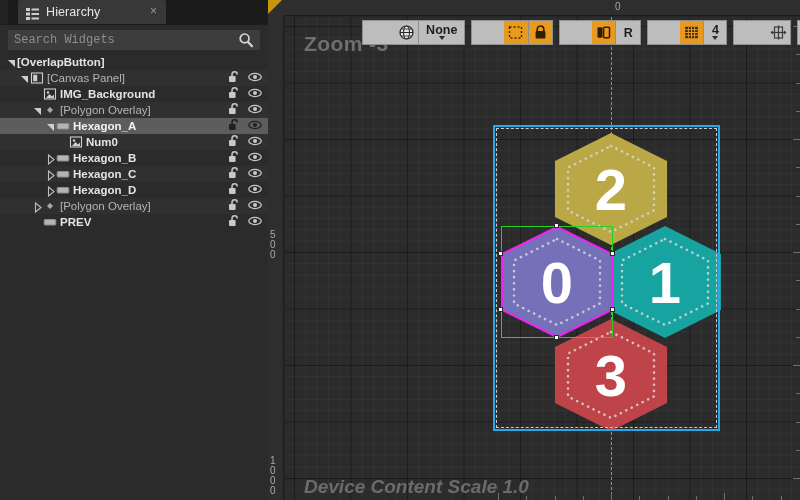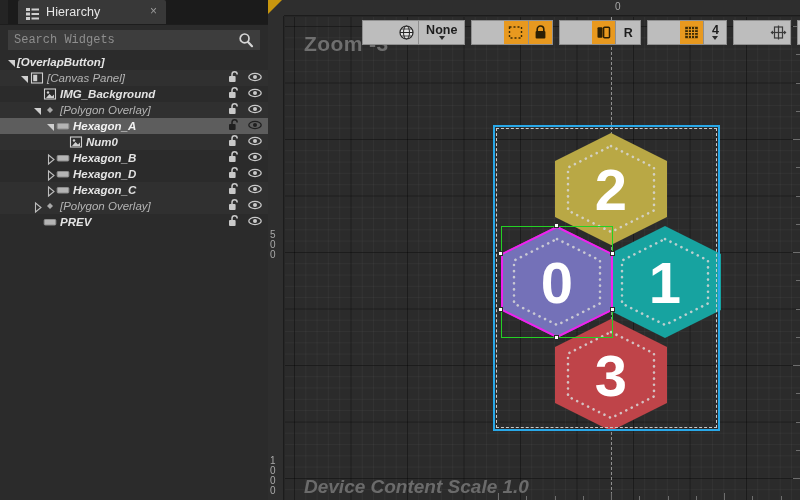--- a/index.html
+++ b/index.html
@@ -54,21 +54,21 @@
     flex: 1; height: 20px; border: 0; outline: 0;
     background: transparent;
     color: #b9b9b9; font-size: 12px;
     font-family: Liberation Mono, monospace;
     padding-left: 6px;
   }
   #search-input::placeholder { color: #8e8e8e; }
   #search-icon { width: 22px; height: 20px; flex: none; padding-top: 2px; }
 
   
-  #tree { position: absolute; left: 0; top: 29px; width: 268px; font-style: italic; }
+  #tree { position: absolute; left: 0; top: 29px; width: 268px; }
   .row {
     position: relative;
     height: 16px; width: 268px;
     display: flex; align-items: center;
     font-size: 11.5px;
     color: #cfcfcf;
     white-space: nowrap;
   }
   .row.alt      { background: #303030; }
   .row.selected { background: #5d5d5d; }
@@ -382,49 +382,49 @@
               <span><svg width="13" height="12" viewBox="0 0 13 12">
                   <path d="M4 5.2 V3.4 a2.6 2.6 0 0 1 5.2 0" fill="none" stroke="#c9c9c9" stroke-width="1.5"></path>
                   <rect x="1" y="5" width="6.6" height="6" rx="1" fill="#c9c9c9"></rect>
                 </svg></span>
               <span><svg width="14" height="12" viewBox="0 0 14 12">
                   <ellipse cx="7" cy="6" rx="6.2" ry="3.6" fill="none" stroke="#c9c9c9" stroke-width="1.3"></ellipse>
                   <circle cx="7" cy="6" r="2" fill="#c9c9c9"></circle>
                 </svg></span>
             </span>
           </div>
+          <div class="row alt">
+            <span style="flex: 0 0 auto; width: 45px; height: 16px;"></span>
+            <span class="tw"><svg width="11" height="16" viewBox="0 0 11 16">
+                <polygon points="3.5,5 9,9.5 3.5,14" fill="none" stroke="#bdbdbd" stroke-width="1.1"></polygon>
+              </svg></span>
+            <span class="ti"><svg width="14" height="16" viewBox="0 0 14 16">
+                <rect x="1.2" y="5.5" width="11.6" height="5.5" rx="1" fill="#b4b4b4" stroke="#8d8d8d" stroke-width="1"></rect>
+              </svg></span>
+            <span class="tl bold">Hexagon_C</span>
+            <span class="rightico">
+              <span><svg width="13" height="12" viewBox="0 0 13 12">
+                  <path d="M4 5.2 V3.4 a2.6 2.6 0 0 1 5.2 0" fill="none" stroke="#c9c9c9" stroke-width="1.5"></path>
+                  <rect x="1" y="5" width="6.6" height="6" rx="1" fill="#c9c9c9"></rect>
+                </svg></span>
+              <span><svg width="14" height="12" viewBox="0 0 14 12">
+                  <ellipse cx="7" cy="6" rx="6.2" ry="3.6" fill="none" stroke="#c9c9c9" stroke-width="1.3"></ellipse>
+                  <circle cx="7" cy="6" r="2" fill="#c9c9c9"></circle>
+                </svg></span>
+            </span>
+          </div>
           <div class="row">
             <span style="flex: 0 0 auto; width: 45px; height: 16px;"></span>
             <span class="tw"><svg width="11" height="16" viewBox="0 0 11 16">
                 <polygon points="3.5,5 9,9.5 3.5,14" fill="none" stroke="#bdbdbd" stroke-width="1.1"></polygon>
               </svg></span>
             <span class="ti"><svg width="14" height="16" viewBox="0 0 14 16">
                 <rect x="1.2" y="5.5" width="11.6" height="5.5" rx="1" fill="#b4b4b4" stroke="#8d8d8d" stroke-width="1"></rect>
               </svg></span>
             <span class="tl bold">Hexagon_D</span>
-            <span class="rightico">
-              <span><svg width="13" height="12" viewBox="0 0 13 12">
-                  <path d="M4 5.2 V3.4 a2.6 2.6 0 0 1 5.2 0" fill="none" stroke="#c9c9c9" stroke-width="1.5"></path>
-                  <rect x="1" y="5" width="6.6" height="6" rx="1" fill="#c9c9c9"></rect>
-                </svg></span>
-              <span><svg width="14" height="12" viewBox="0 0 14 12">
-                  <ellipse cx="7" cy="6" rx="6.2" ry="3.6" fill="none" stroke="#c9c9c9" stroke-width="1.3"></ellipse>
-                  <circle cx="7" cy="6" r="2" fill="#c9c9c9"></circle>
-                </svg></span>
-            </span>
-          </div>
-          <div class="row alt">
-            <span style="flex: 0 0 auto; width: 45px; height: 16px;"></span>
-            <span class="tw"><svg width="11" height="16" viewBox="0 0 11 16">
-                <polygon points="3.5,5 9,9.5 3.5,14" fill="none" stroke="#bdbdbd" stroke-width="1.1"></polygon>
-              </svg></span>
-            <span class="ti"><svg width="14" height="16" viewBox="0 0 14 16">
-                <rect x="1.2" y="5.5" width="11.6" height="5.5" rx="1" fill="#b4b4b4" stroke="#8d8d8d" stroke-width="1"></rect>
-              </svg></span>
-            <span class="tl bold">Hexagon_C</span>
             <span class="rightico">
               <span><svg width="13" height="12" viewBox="0 0 13 12">
                   <path d="M4 5.2 V3.4 a2.6 2.6 0 0 1 5.2 0" fill="none" stroke="#c9c9c9" stroke-width="1.5"></path>
                   <rect x="1" y="5" width="6.6" height="6" rx="1" fill="#c9c9c9"></rect>
                 </svg></span>
               <span><svg width="14" height="12" viewBox="0 0 14 12">
                   <ellipse cx="7" cy="6" rx="6.2" ry="3.6" fill="none" stroke="#c9c9c9" stroke-width="1.3"></ellipse>
                   <circle cx="7" cy="6" r="2" fill="#c9c9c9"></circle>
                 </svg></span>
             </span>

